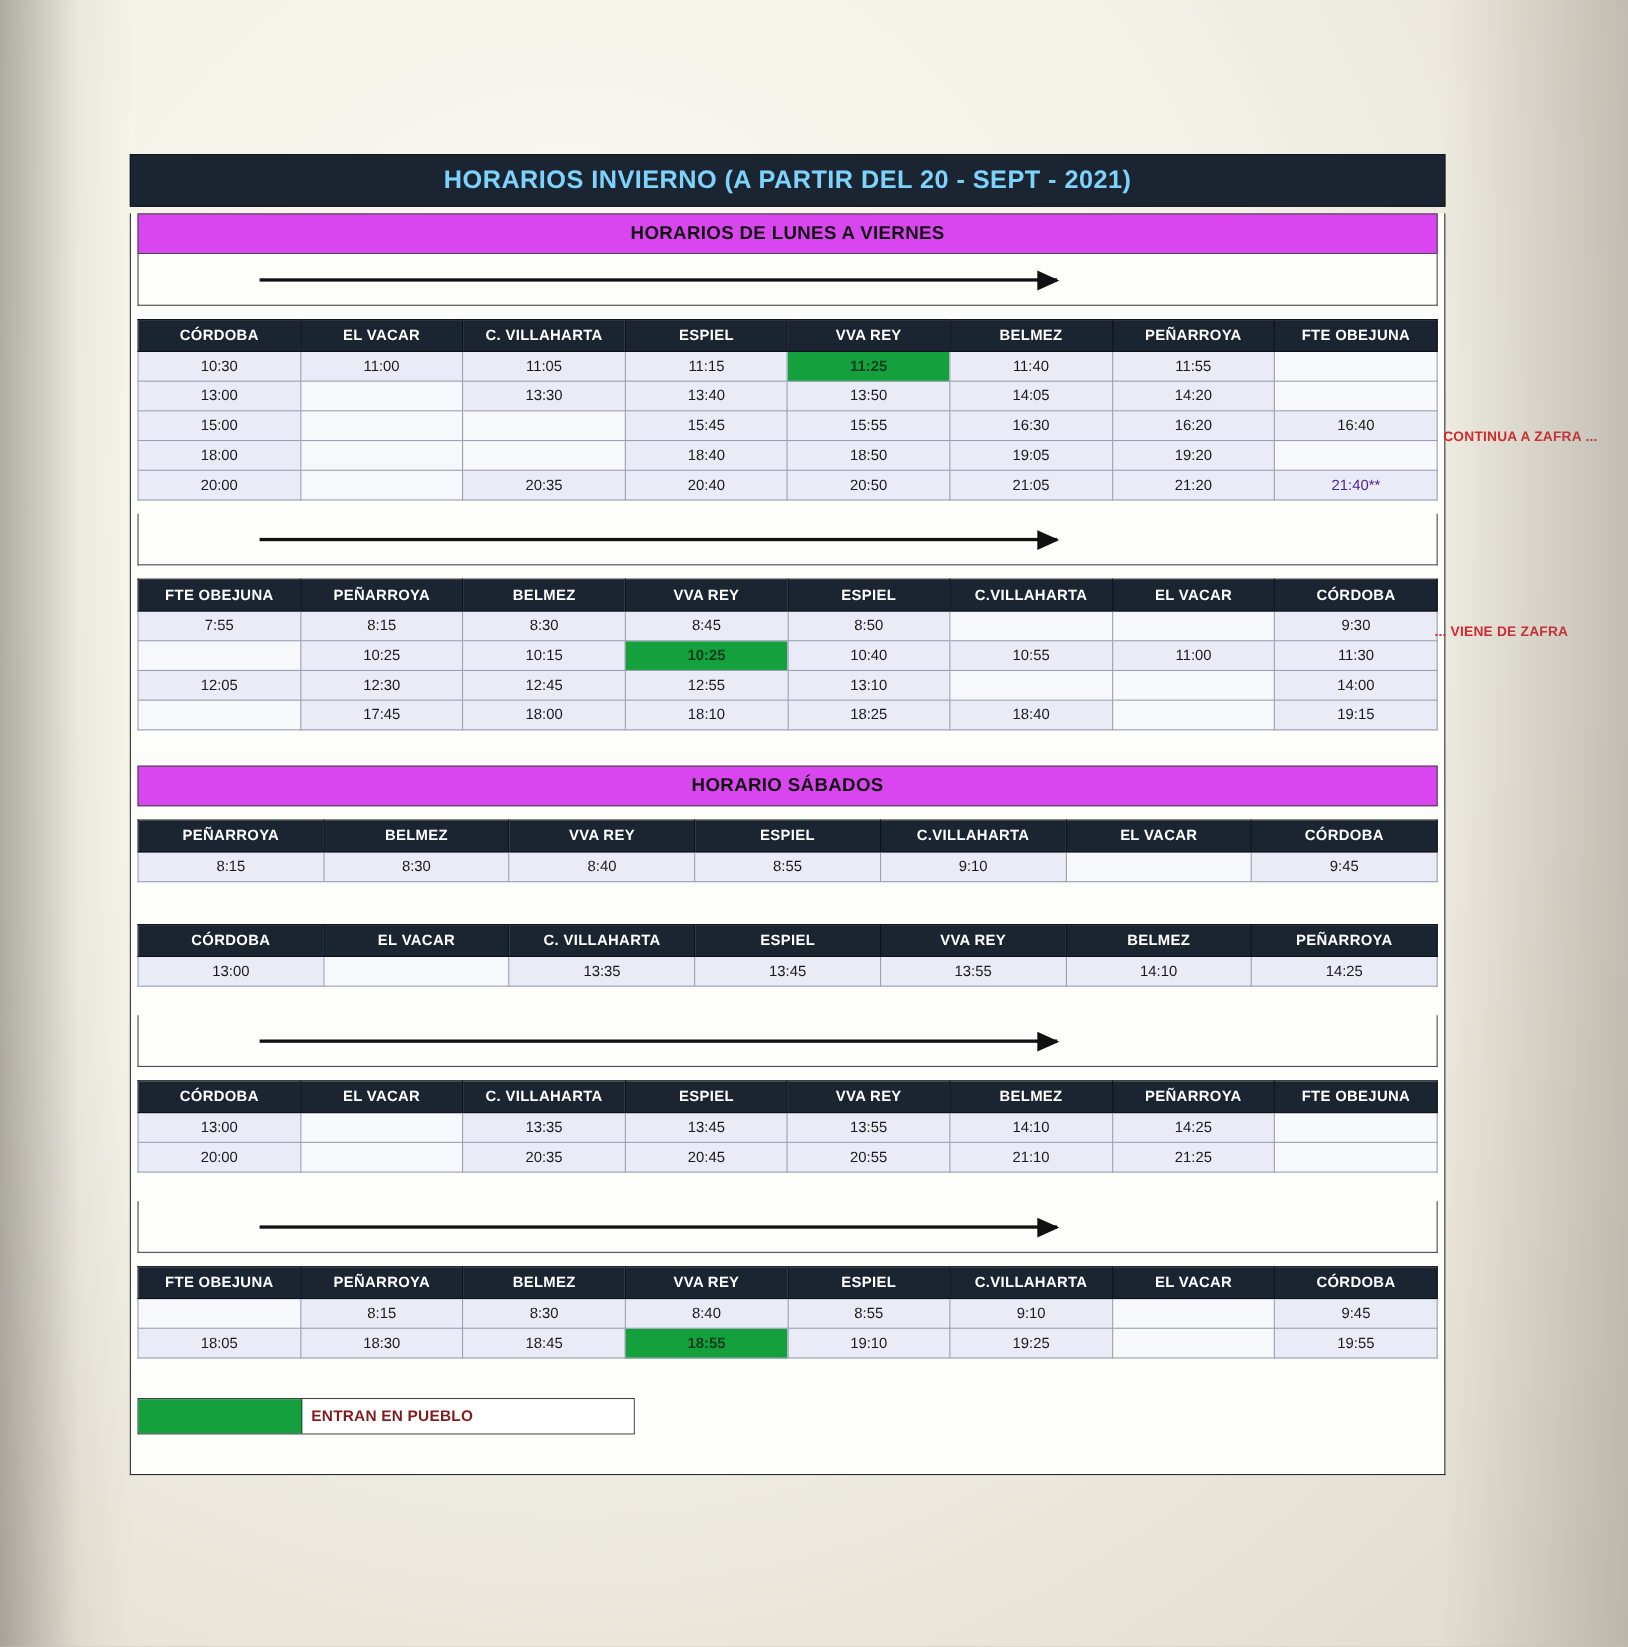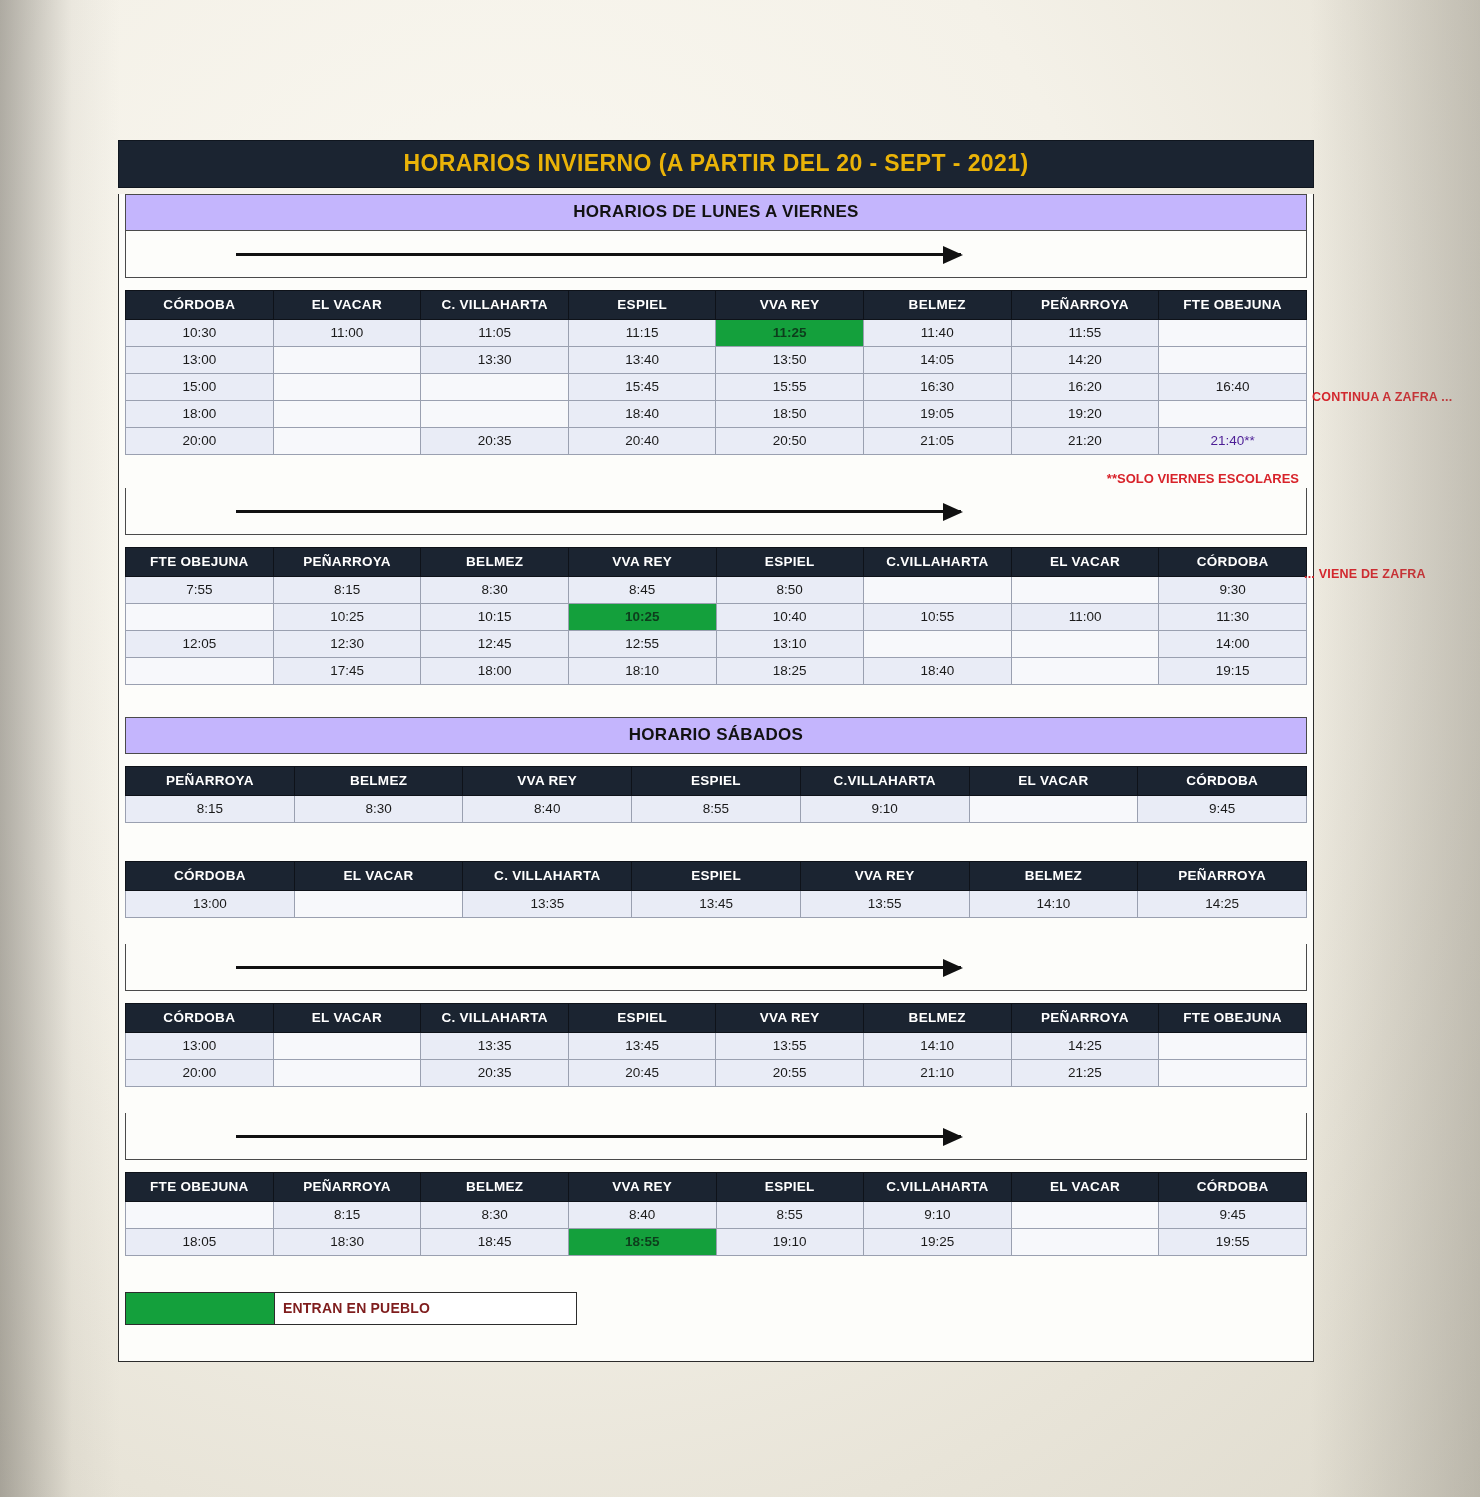--- a/index.html
+++ b/index.html
@@ -43,36 +43,36 @@
     position: absolute;
     left: 118px;
     top: 140px;
     width: 1196px;
     height: 1200px;
   }
 
   
   .title-bar {
     background: #1b2431;
-    color: #eab308;
+    color: #7dd3fc;
     font-weight: bold;
     font-size: 23px;
     letter-spacing: .4px;
     text-align: center;
     padding: 9px 0 10px 0;
     border: 1px solid #10161f;
   }
   .outer {
     border: 1px solid #2c2c2c;
     border-top: none;
     background: #fdfdfa;
     padding: 0;
   }
   .band {
-    background: #c4b5fd;
+    background: #d946ef;
     border: 1px solid #4a4a4a;
     text-align: center;
     font-weight: bold;
     font-size: 17px;
     color: #121212;
     padding: 7px 0 8px 0;
     letter-spacing: .3px;
     margin: 6px 6px 0 6px;
   }
   .arrowrow {
@@ -251,21 +251,20 @@
                 <td class="empty"></td>
                 <td>20:35</td>
                 <td>20:40</td>
                 <td>20:50</td>
                 <td>21:05</td>
                 <td>21:20</td>
                 <td style="color: #4c1d95;">21:40**</td>
               </tr>
             </tbody>
           </table>
-          <div class="foot-note">**SOLO VIERNES ESCOLARES</div>
           <div class="arrowrow">
             <div class="arrow"></div>
           </div>
           <table class="sched">
             <colgroup>
               <col style="width: 148px;">
               <col style="width: 148px;">
               <col style="width: 148px;">
               <col style="width: 148px;">
               <col style="width: 148px;">

